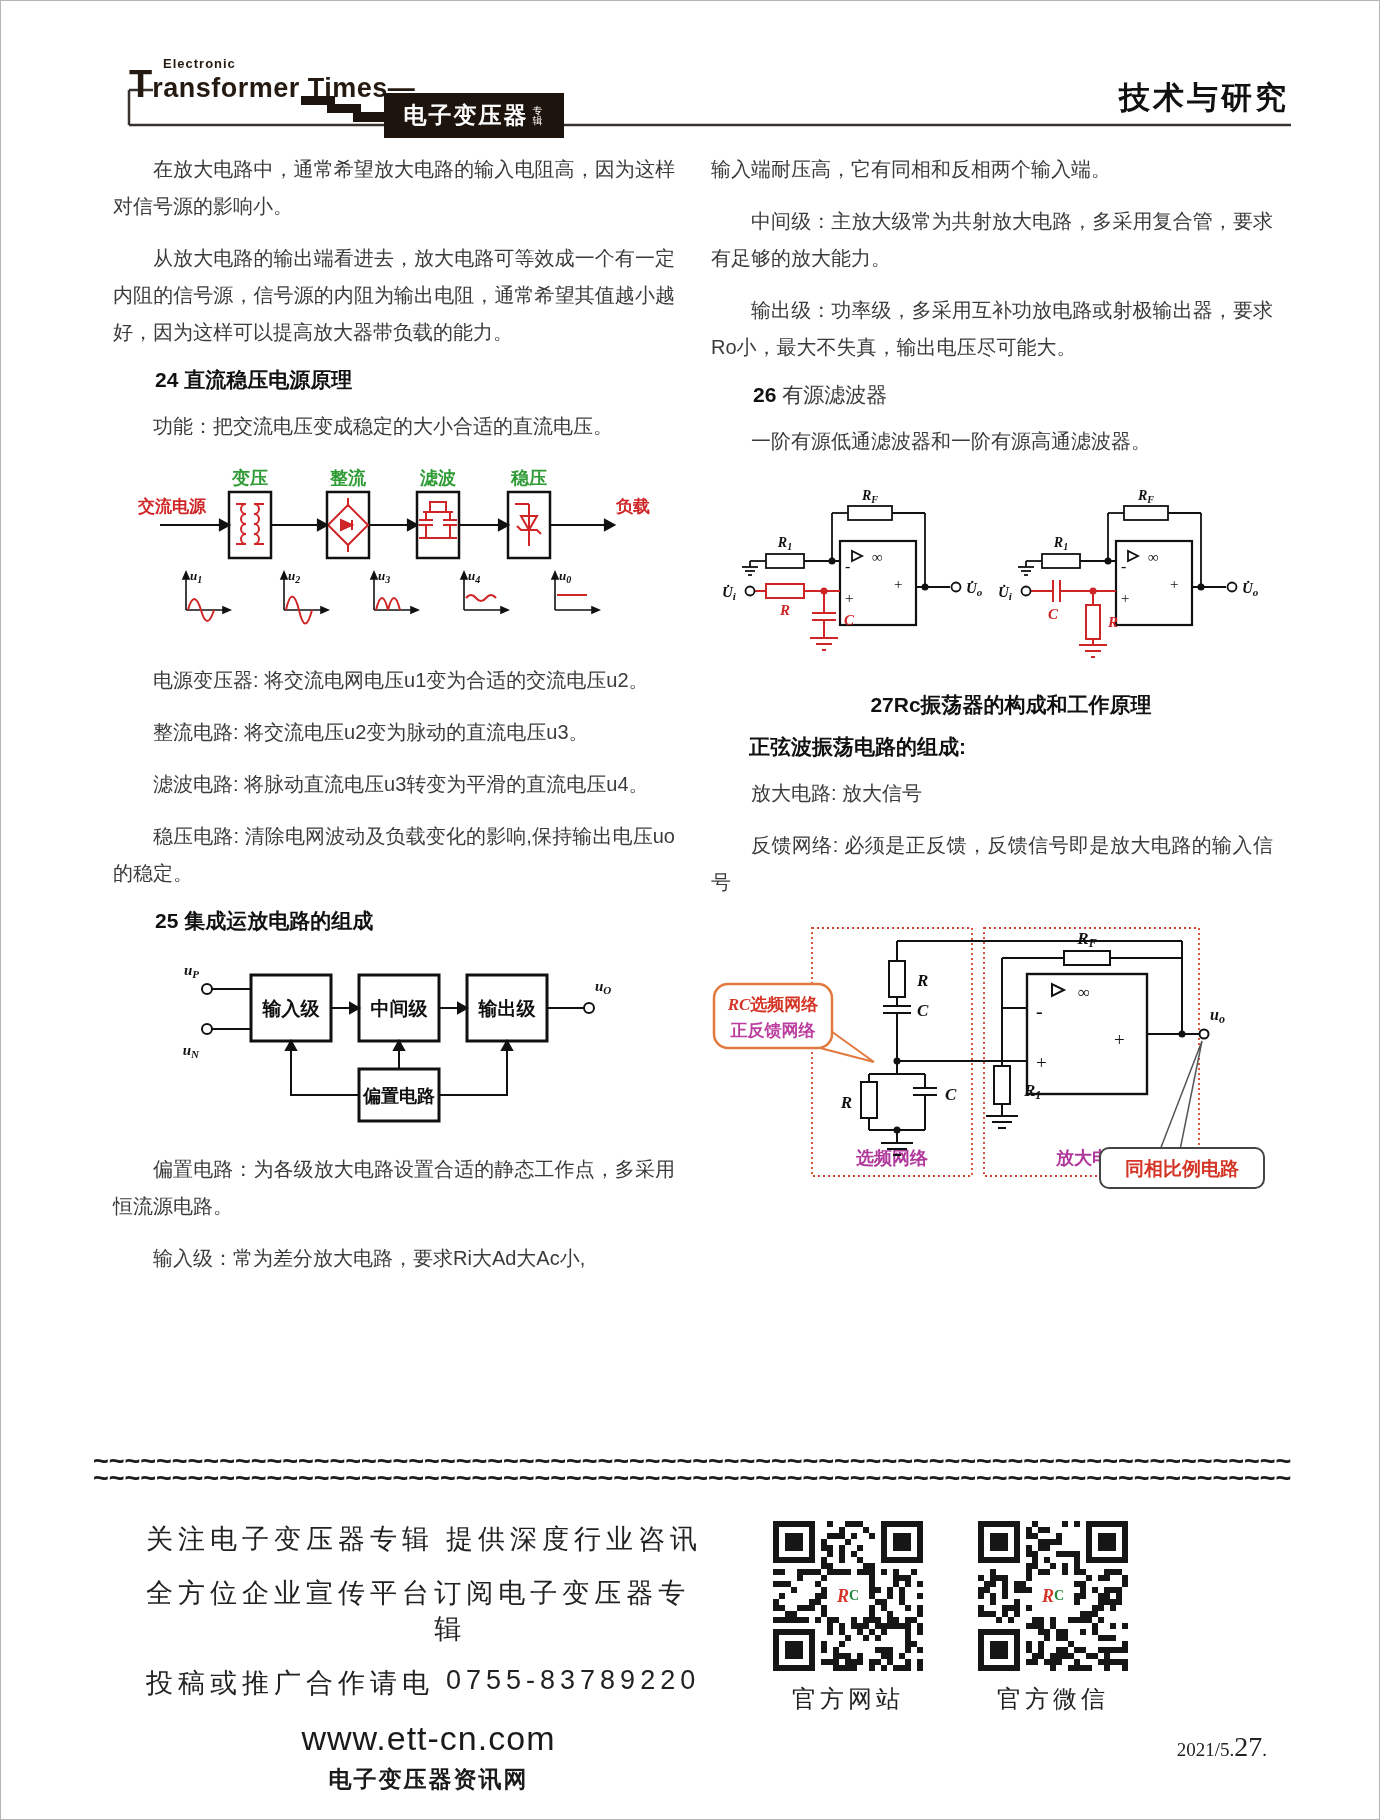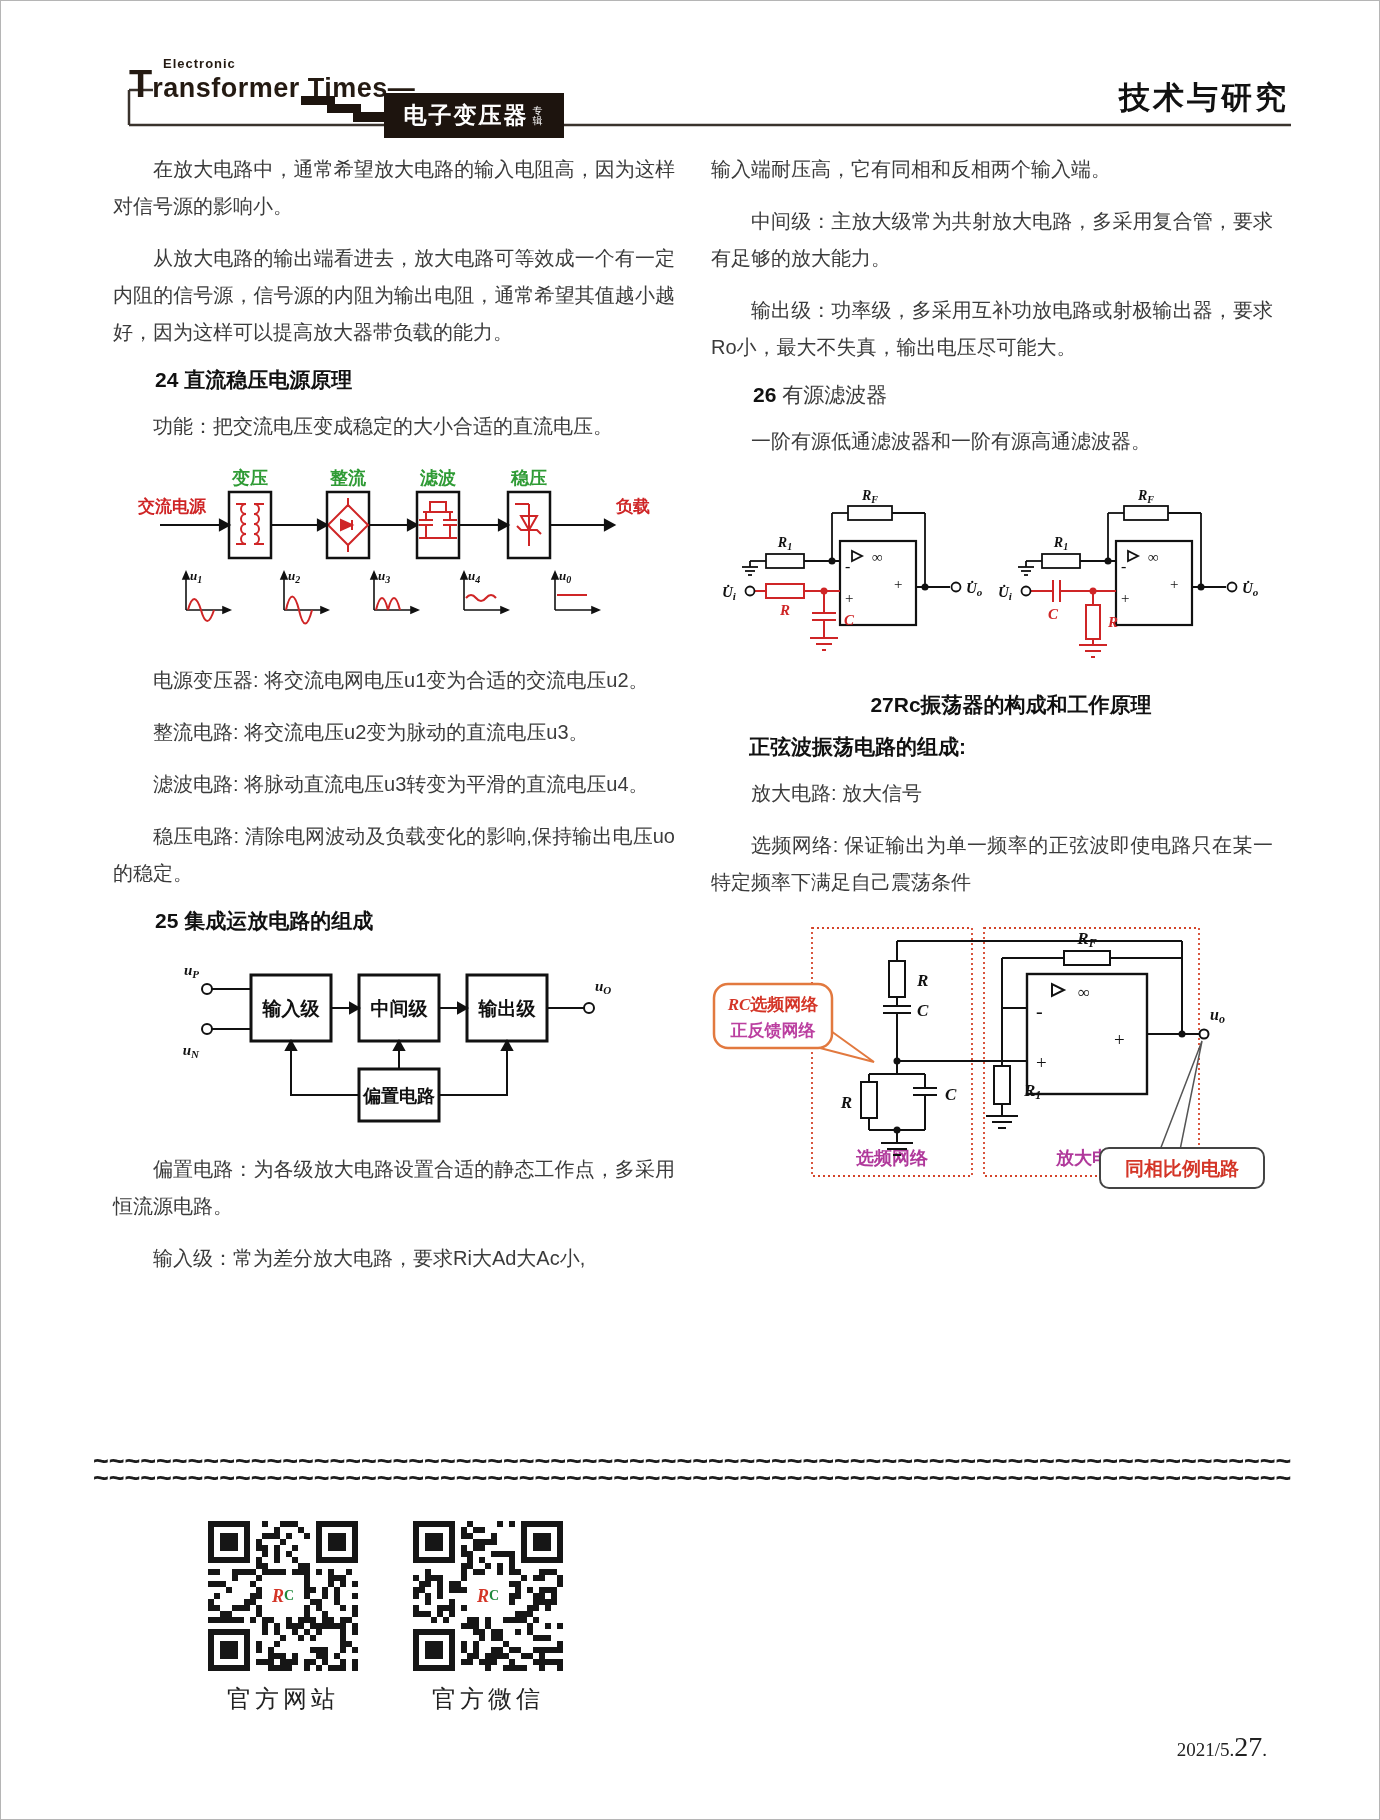--- a/index.html
+++ b/index.html
@@ -343,21 +343,21 @@
           <text x="125" y="97" font-size="16" fill="#111">-</text>
           <text x="174" y="114" font-size="15" fill="#111">+</text>
           <text x="125" y="128" font-size="15" fill="#111">+</text>
           <text x="246" y="118" font-size="15" font-style="italic" font-weight="bold" fill="#111"><tspan>U̇</tspan><tspan font-size="11" dy="3">o</tspan></text>
         </svg>
       </div>
 
       <h3 style="margin-left:38px;text-align:center;">27Rc振荡器的构成和工作原理</h3>
       <h3 style="margin-left:38px;">正弦波振荡电路的组成:</h3>
       <p class="indent">放大电路: 放大信号</p>
-      <p class="indent">选频网络: 保证输出为单一频率的正弦波即使电路只在某一特定频率下满足自己震荡条件</p>
+      <p class="indent">反馈网络: 必须是正反馈，反馈信号即是放大电路的输入信号</p>
 
       <div class="diagram">
         <svg width="560" height="318" viewBox="0 0 560 318">
 
           <rect x="100" y="12" width="160" height="248" fill="none" stroke="#d4442a" stroke-width="1.8" stroke-dasharray="2 3"></rect>
           <rect x="272" y="12" width="215" height="248" fill="none" stroke="#d4442a" stroke-width="1.8" stroke-dasharray="2 3"></rect>
           <text x="180" y="248" text-anchor="middle" font-size="18" font-weight="bold" fill="#b0399b">选频网络</text>
           <text x="380" y="248" text-anchor="middle" font-size="18" font-weight="bold" fill="#b0399b">放大电路</text>
 
           <g stroke="#111" stroke-width="2" fill="none">
@@ -426,20 +426,36 @@
       </div>
     </div>
   </div>
 
   <div class="divider">
     <div>~~~~~~~~~~~~~~~~~~~~~~~~~~~~~~~~~~~~~~~~~~~~~~~~~~~~~~~~~~~~~~~~~~~~~~~~~~~~</div>
     <div>~~~~~~~~~~~~~~~~~~~~~~~~~~~~~~~~~~~~~~~~~~~~~~~~~~~~~~~~~~~~~~~~~~~~~~~~~~~~</div>
   </div>
 
   <div class="footer">
+    <div class="f-left">
+      <div class="f-row">
+        <span class="c1">关注电子变压器专辑</span>
+        <span>提供深度行业咨讯</span>
+      </div>
+      <div class="f-row">
+        <span class="c1">全方位企业宣传平台</span>
+        <span>订阅电子变压器专辑</span>
+      </div>
+      <div class="f-row">
+        <span class="c1">投稿或推广合作请电</span>
+        <span>0755-83789220</span>
+      </div>
+      <div class="website">www.ett-cn.com</div>
+      <div class="site-name">电子变压器资讯网</div>
+    </div>
     <div class="qr-area">
       <div class="qr-block">
         <div class="qr-canvas">
           <div class="qr-svg"><svg width="150" height="150" viewBox="0 0 150 150" fill="#161616">
                 <rect x="54" y="0" width="6" height="6"></rect>
                 <rect x="72" y="0" width="6" height="6"></rect>
                 <rect x="78" y="0" width="6" height="6"></rect>
                 <rect x="84" y="0" width="6" height="6"></rect>
                 <rect x="66" y="6" width="6" height="6"></rect>
                 <rect x="90" y="6" width="6" height="6"></rect>

